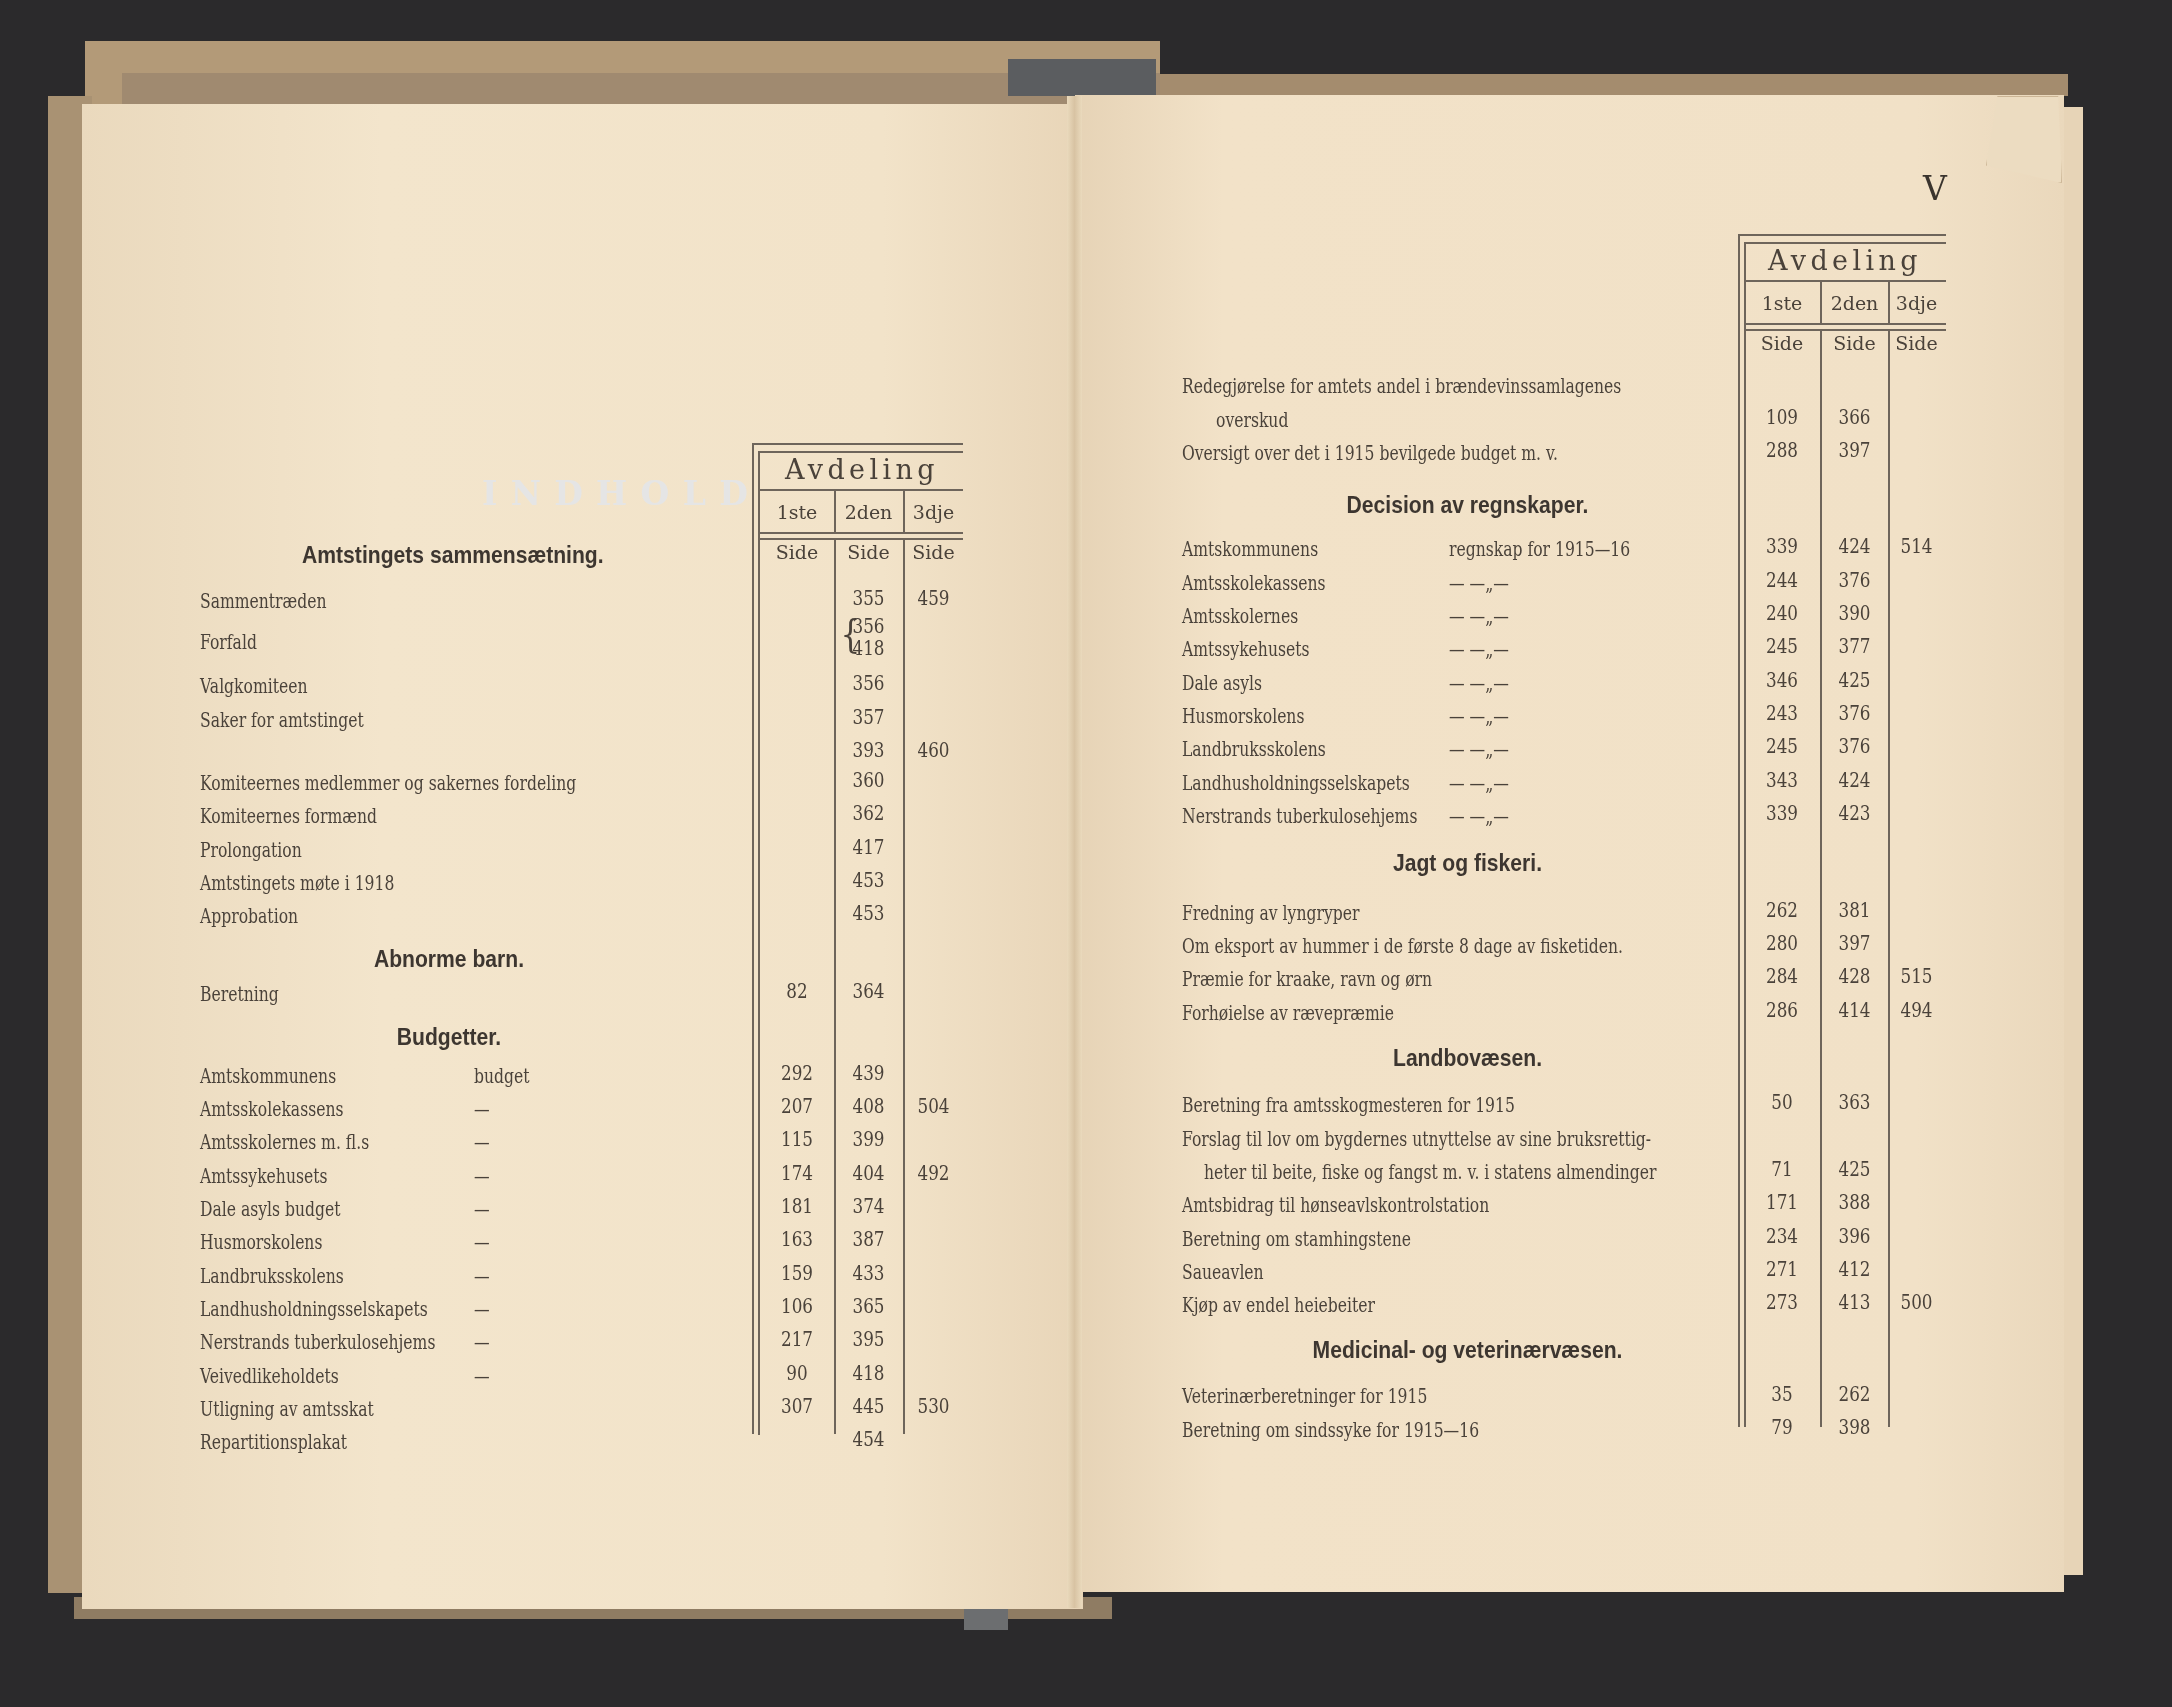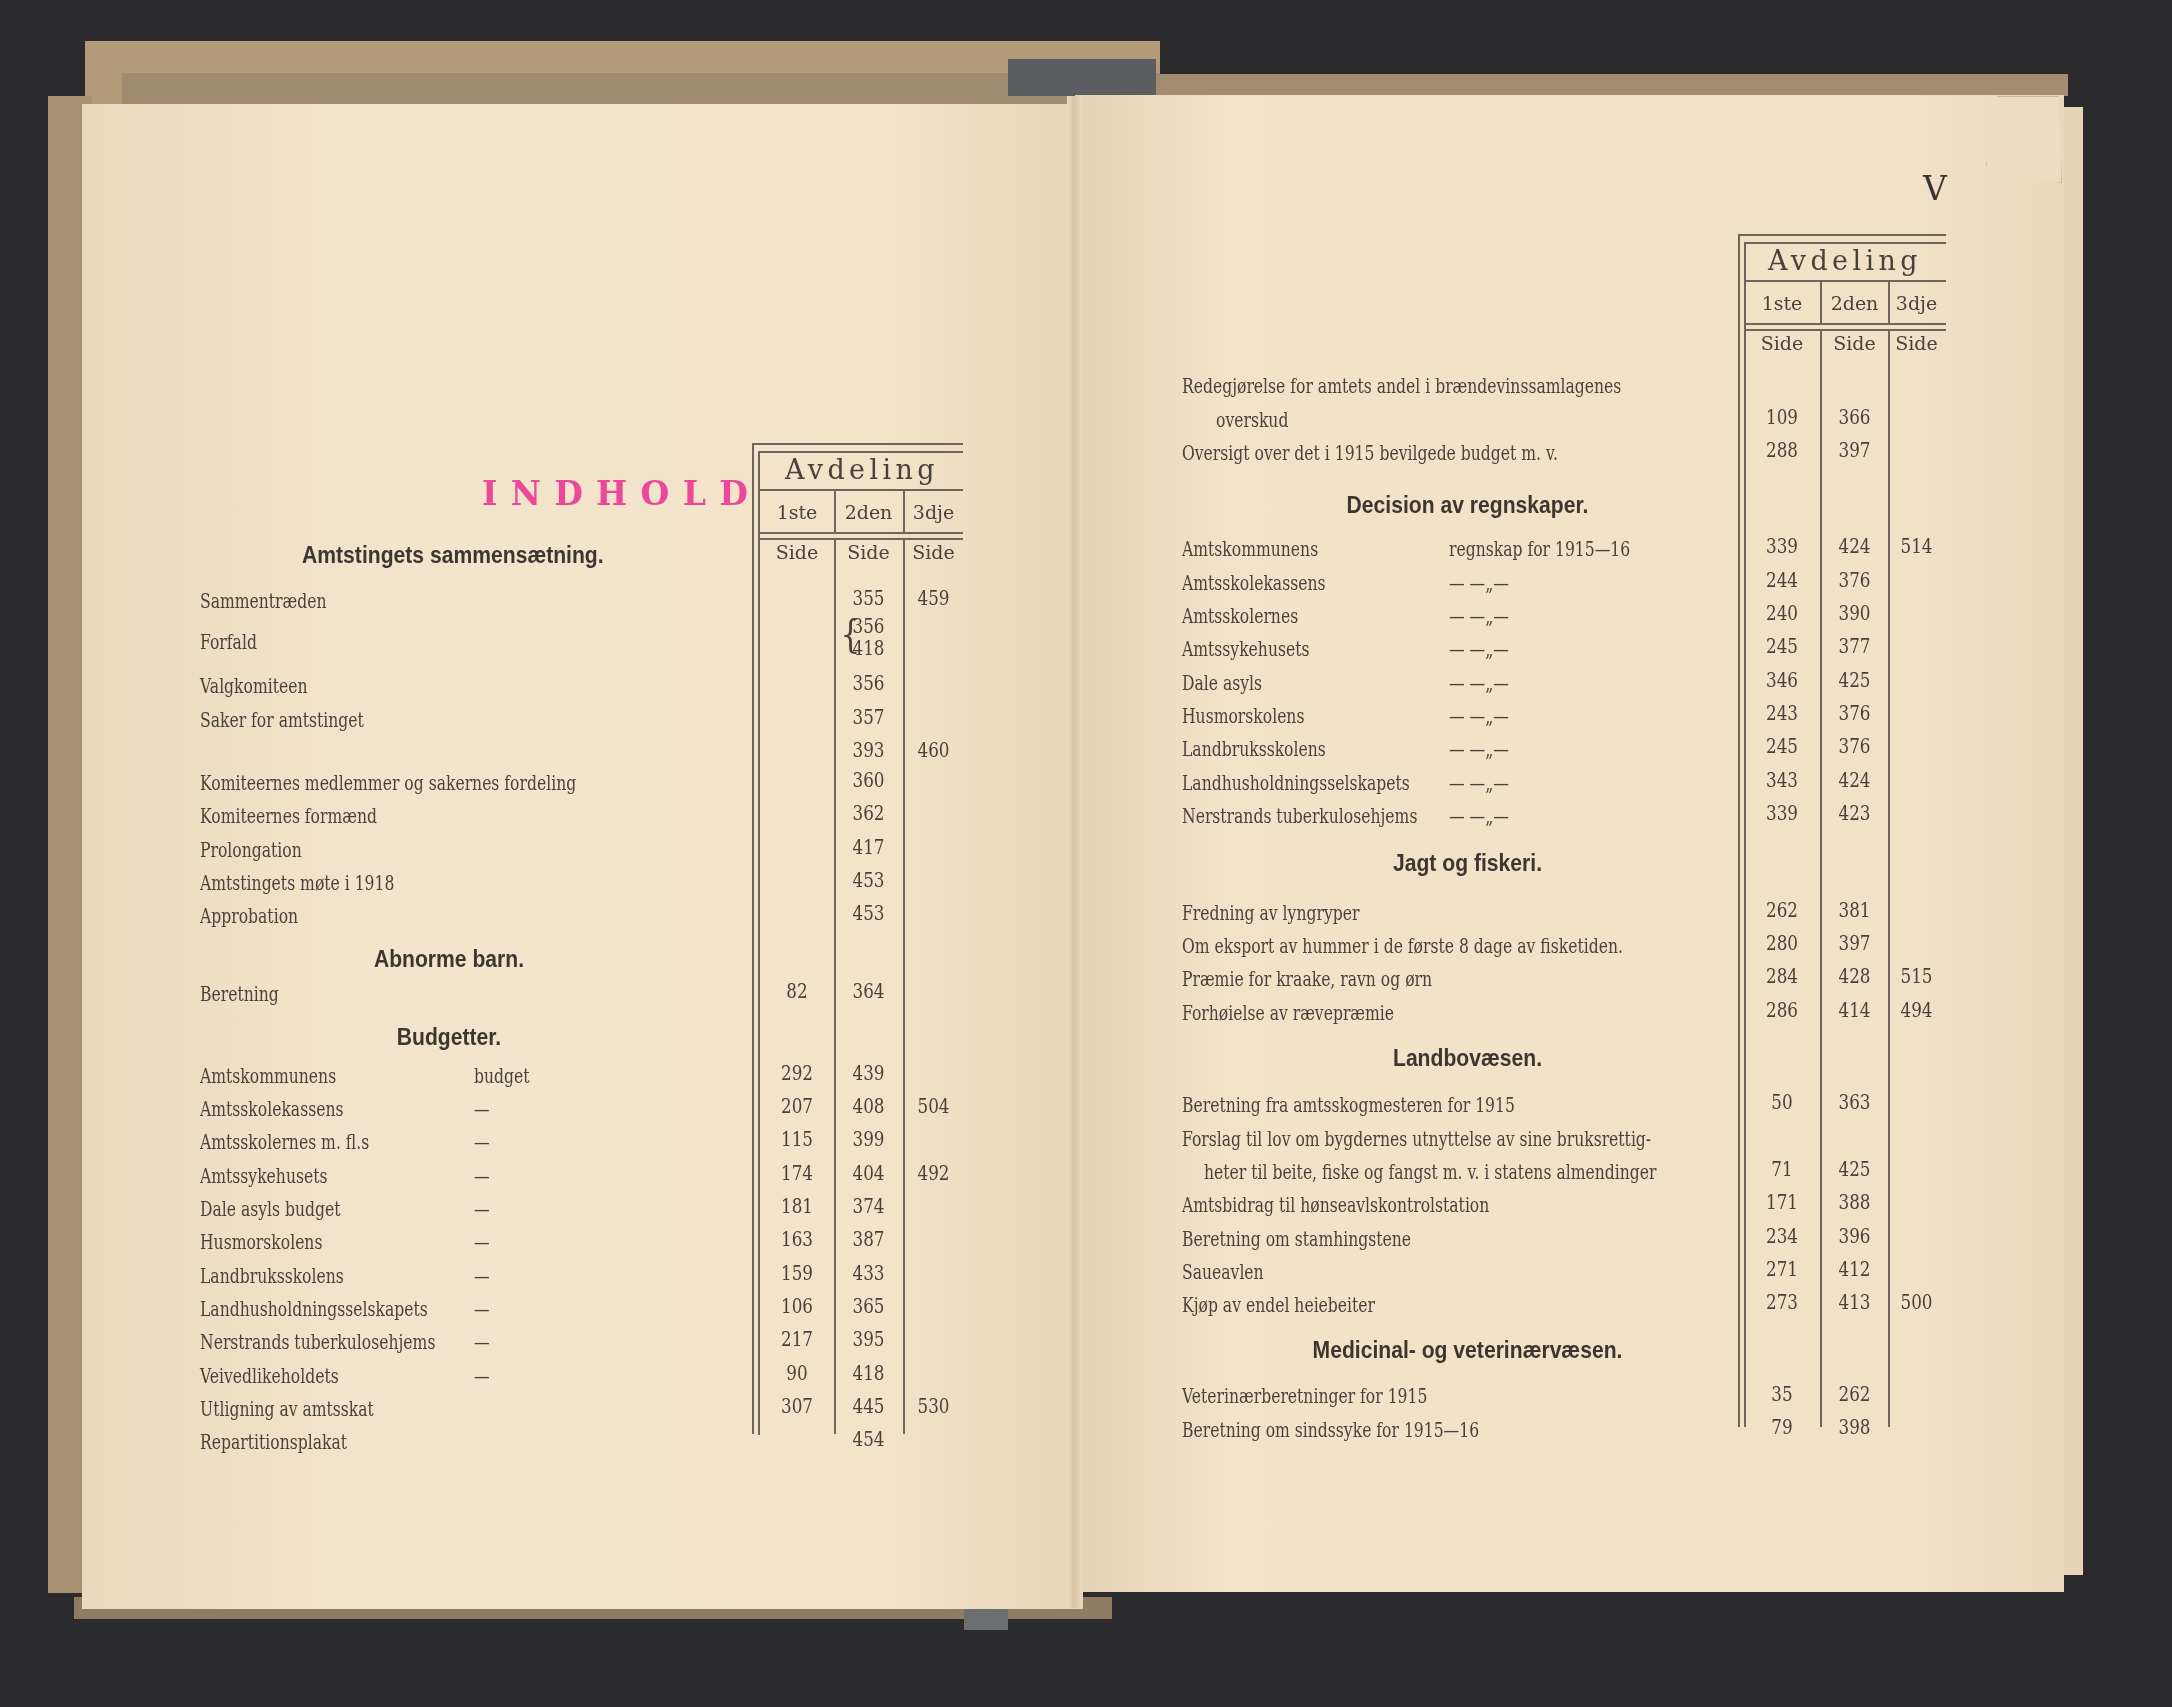--- a/index.html
+++ b/index.html
@@ -26,21 +26,21 @@
   }
   .page-right {
     left:1075px; top:95px; width:989px; height:1497px;
     background:linear-gradient(90deg,#e6d3b6 0%,#f2e2c8 15%,#f1e1c7 85%,#ead8bc 100%);
   }
   .gutter { left:1067px; top:96px; width:15px; height:1512px;
     background:linear-gradient(90deg,#eadabd,#d8c3a3 50%,#eadabd); }
   .corner-fold { left:1986px; top:96px; width:74px; height:85px;
     background:#ecdcc1; clip-path:polygon(15% 0,95% 0,100% 100%,0 80%); border:0.7px solid #cbb595; }
 
-  .ghost { color:#ec4899; font-weight:bold; letter-spacing:13.3px; font-size:33px; }
+  .ghost { color:#e5e5e5; font-weight:bold; letter-spacing:13.3px; font-size:33px; }
 
   
   .heading { font-family:"Liberation Sans","DejaVu Sans",sans-serif; font-weight:bold;
     font-size:24px; color:#3d3630; transform:scaleX(0.88); transform-origin:center; white-space:nowrap; }
   .entry { font-size:20px; white-space:nowrap; transform:scaleX(0.78); transform-origin:left center; color:#4a423a; }
   .num { font-size:21px; white-space:nowrap; transform:scaleX(0.8); color:#4a423a; text-align:center; }
   .pagenum { font-size:33px; color:#3a342e; }
 
   
   .tbl-line { background:#6e655b; }

